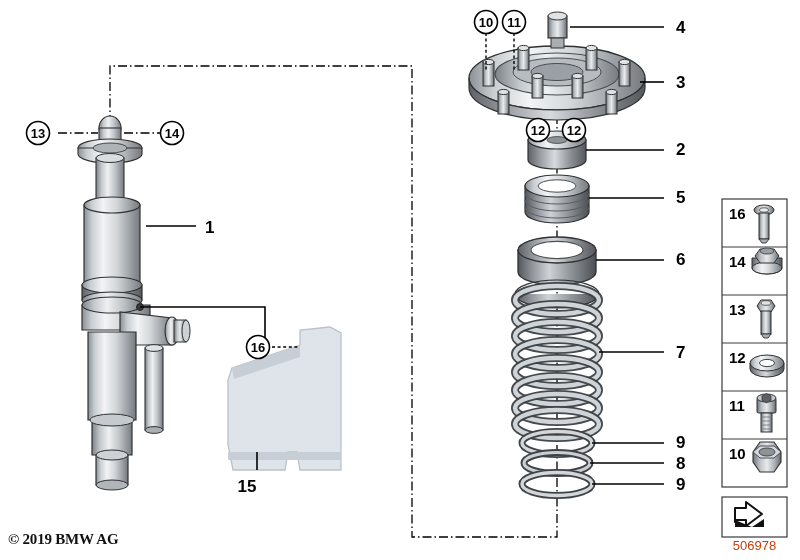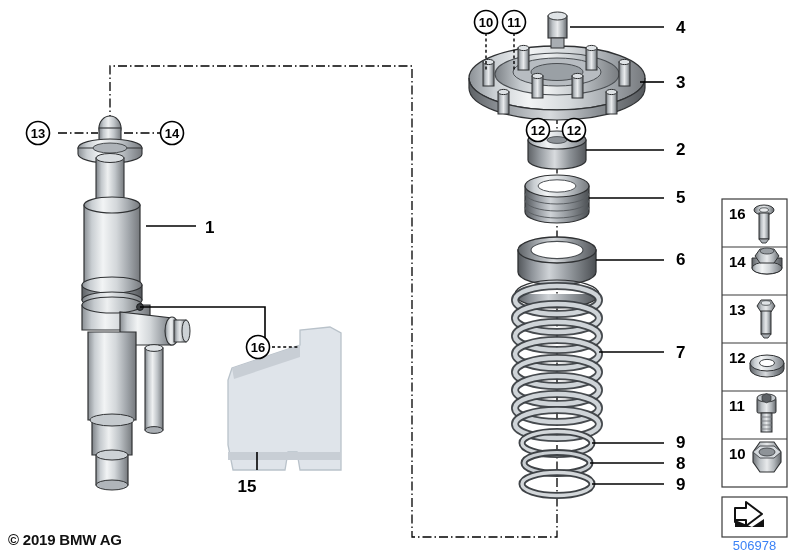--- a/index.html
+++ b/index.html
@@ -3,21 +3,21 @@
 <meta charset="utf-8">
 <style>
   html,body{margin:0;padding:0;background:#ffffff;}
   body{width:800px;height:560px;position:relative;overflow:hidden;
        font-family:"Liberation Sans",sans-serif;color:#000;}
   #sheet{position:absolute;left:0;top:0;width:800px;height:560px;}
   svg{display:block;}
   .lbl{font-family:"Liberation Sans",sans-serif;font-weight:bold;font-size:17px;fill:#000;}
   .lblsm{font-family:"Liberation Sans",sans-serif;font-weight:bold;font-size:15px;fill:#000;}
   .clbl{font-family:"Liberation Sans",sans-serif;font-weight:bold;font-size:13px;fill:#000;}
-  .cpy{position:absolute;left:8px;top:531px;font-family:Liberation Sans, sans-serif;
+  .cpy{position:absolute;left:8px;top:531px;font-family:Liberation Serif, serif;
        font-weight:bold;font-size:15px;letter-spacing:-.2px;color:#111;}
   .leader{stroke:#000;stroke-width:1.6;fill:none;}
   .center{stroke:#000;stroke-width:1.3;fill:none;stroke-dasharray:9 3 1.5 3;}
   .dotlead{stroke:#000;stroke-width:1.4;fill:none;stroke-dasharray:3 2.6;}
   .circ{fill:#fff;stroke:#000;stroke-width:1.6;}
   .boxline{fill:none;stroke:#3a3a3a;stroke-width:1.2;}
 </style>
 </head>
 <body>
 
@@ -362,13 +362,13 @@
     <g>
       <path d="M735,522 L735,508 L746,508 L746,502 L762,514 L746,526 L746,520 L735,520 Z" fill="#ffffff" stroke="#111" stroke-width="2" stroke-linejoin="round"></path>
       <path d="M735,520 L735,527 L764,527 L764,519 L752,527 Z" fill="#111"></path>
     </g>
   </g>
 </svg>
 </div>
 
 <div class="cpy">© 2019 BMW AG</div>
 <div style="position:absolute;left:722px;top:538px;width:65px;text-align:center;
-            font-family:'Liberation Sans',sans-serif;font-size:13px;color:#3b82f6;">506978</div>
+            font-family:'Liberation Sans',sans-serif;font-size:13px;color:#c2410c;">506978</div>
 
 </body></html>

